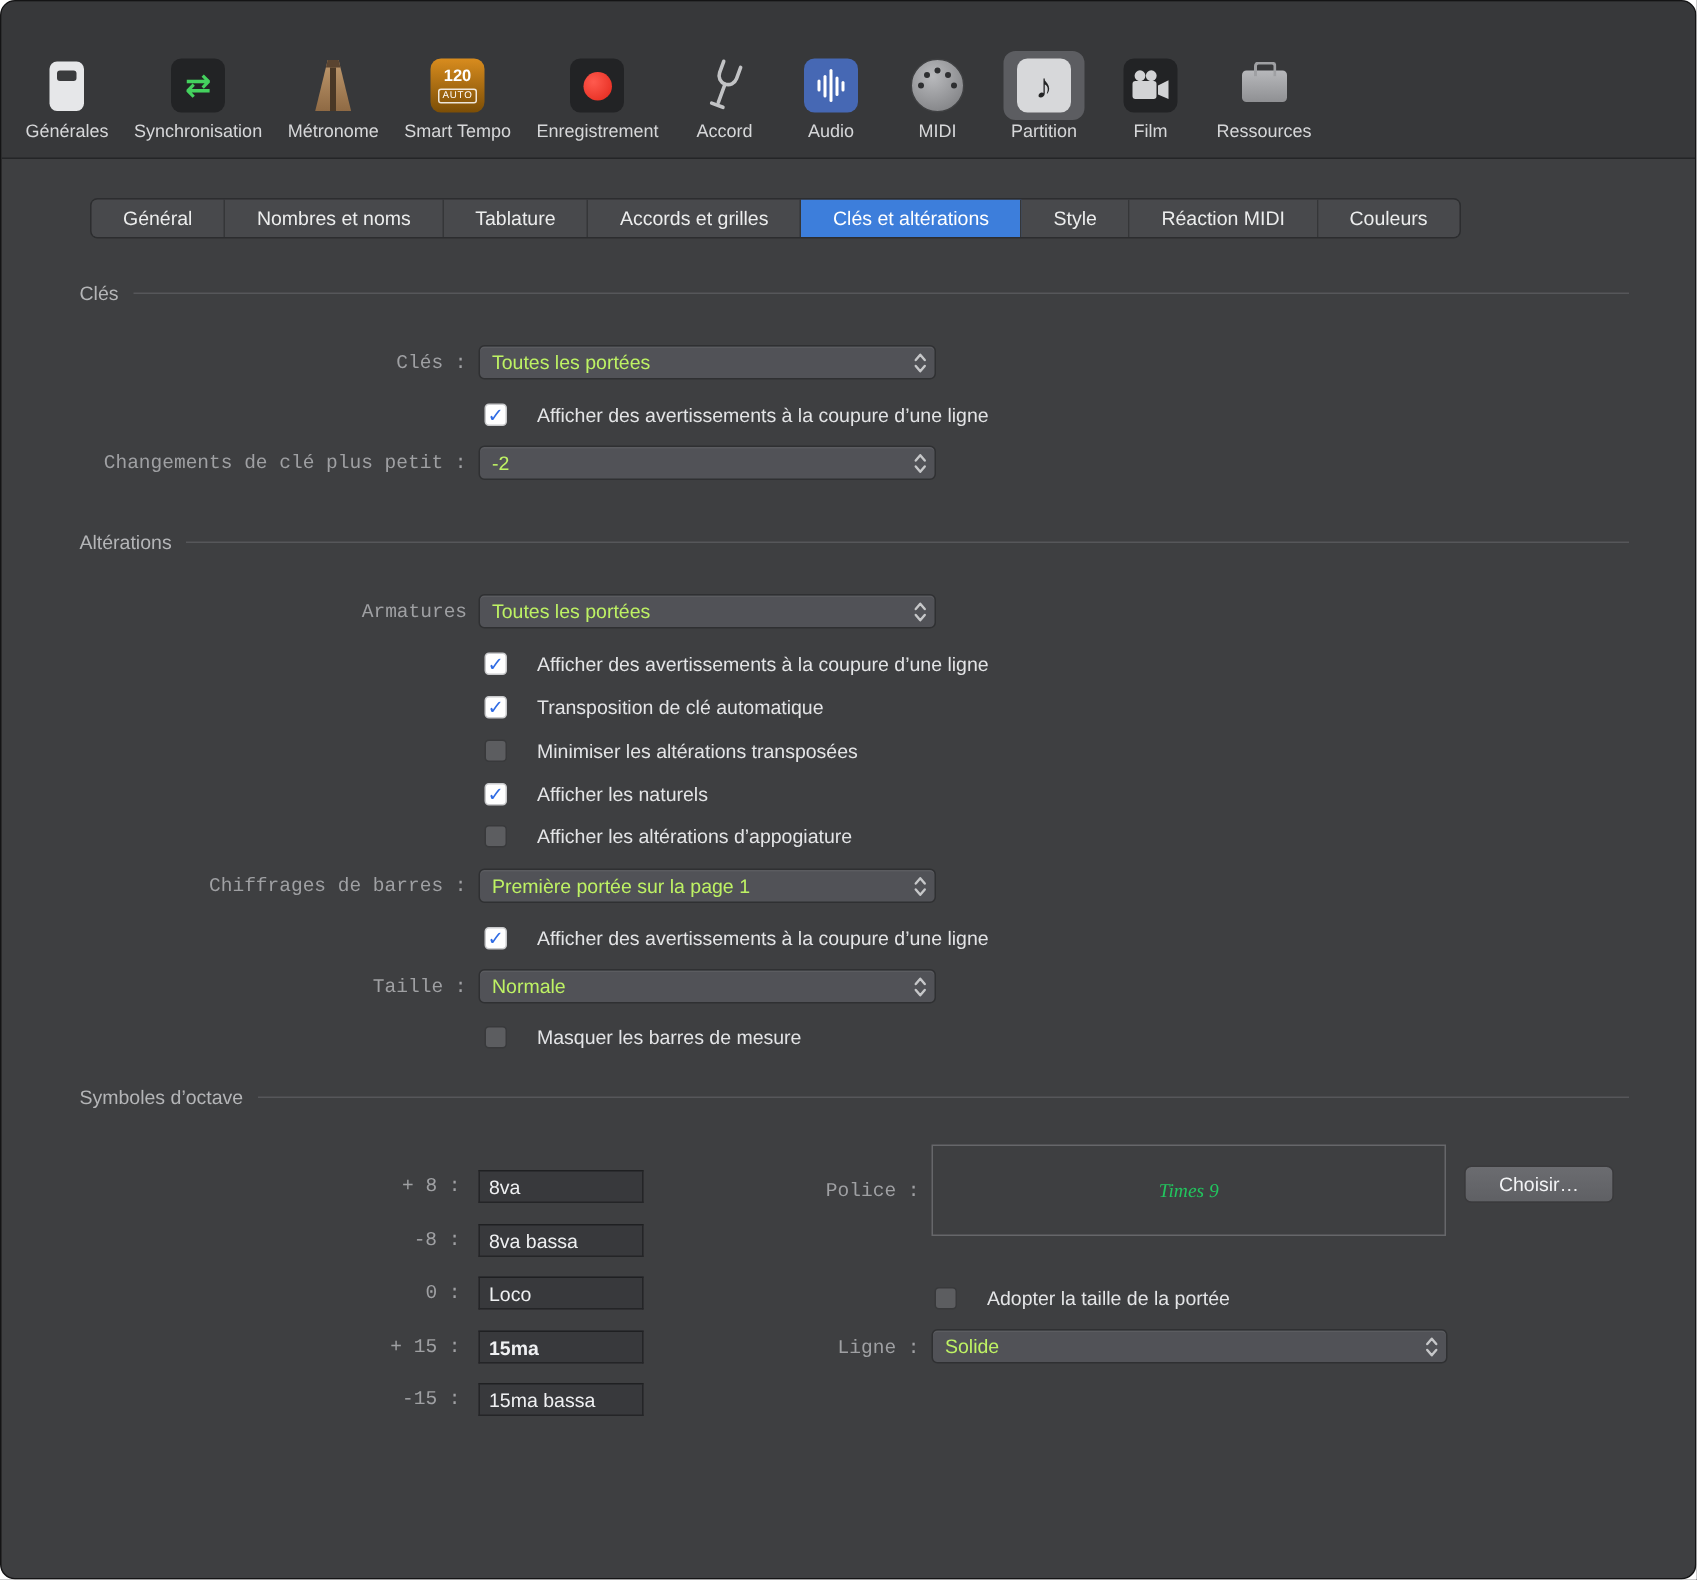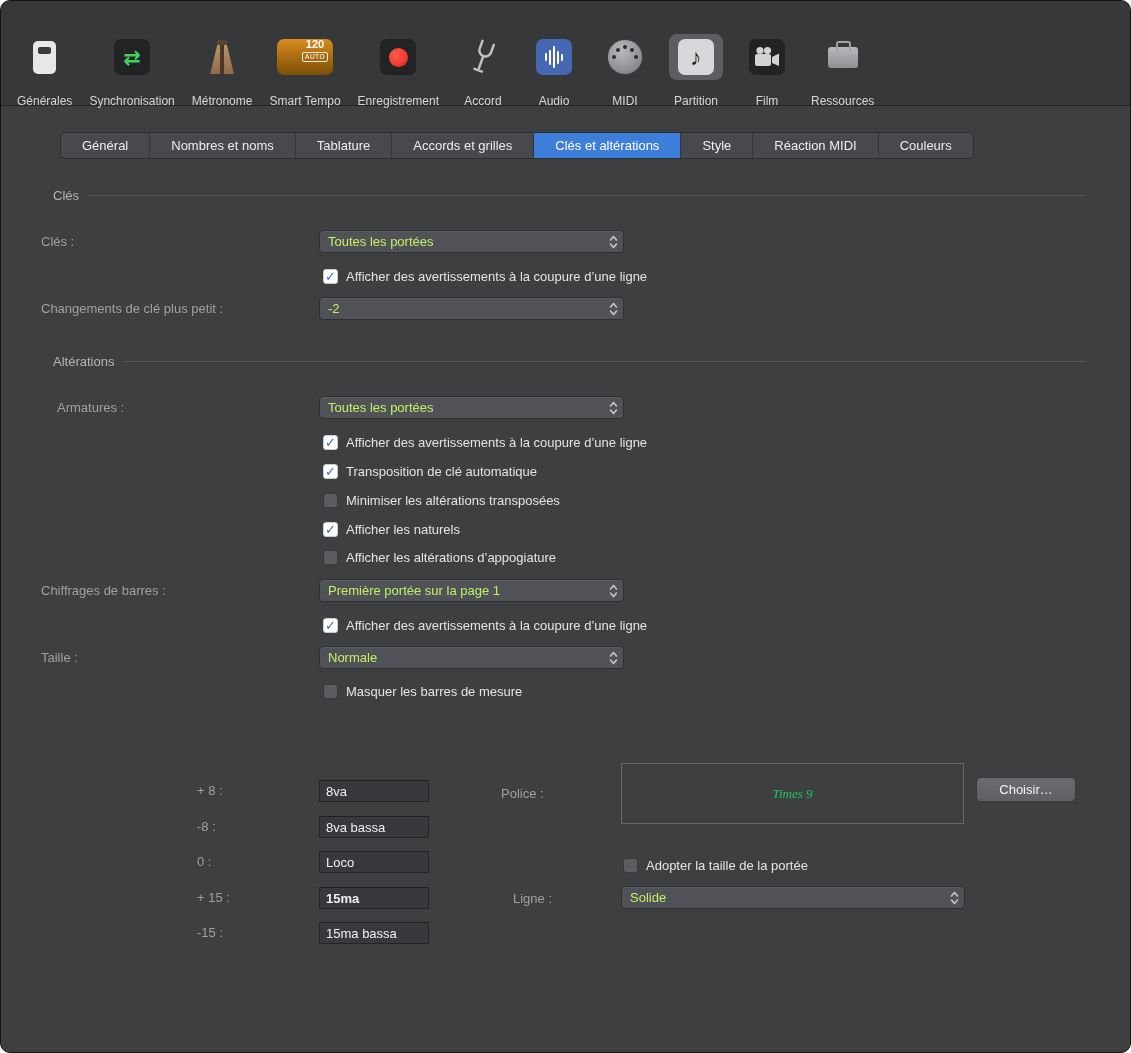--- a/index.html
+++ b/index.html
@@ -17,30 +17,30 @@
   .t-close{left:13px;} .t-min{left:33px;} .t-zoom{left:53px;}
   .title-wrap{position:absolute;top:0;left:0;right:0;height:30px;display:flex;align-items:center;justify-content:center;gap:6px;}
   .doc-icon{width:12px;height:14px;background:#a8a9ac;border-radius:2px;position:relative;}
   .doc-icon::after{content:"";position:absolute;left:3px;top:3px;width:6px;height:6px;background:#3a3b3d;border-radius:1px;}
   .win-title{font-size:13px;color:#dfe0e2;font-weight:bold;}
   
   .toolbar{position:absolute;top:31px;left:0;right:0;height:72px;display:flex;align-items:flex-start;padding:2px 0 0 16px;gap:17px;}
   .tb-item{display:flex;flex-direction:column;align-items:center;min-width:30px;}
   .icon-slot{height:46px;min-width:46px;display:flex;align-items:center;justify-content:center;padding:0 4px;border-radius:8px;}
   .tb-item.selected .icon-slot{background:#5c5d61;}
-  .tb-label{font-size:12px;color:#d6d7d9;margin-top:14px;white-space:nowrap;}
+  .tb-label{font-size:12px;color:#d6d7d9;margin-top:0;white-space:nowrap;}
   .ico{position:relative;}
   .ico-generales{width:23px;height:33px;background:#e6e7e9;border-radius:5px;}
   .ico-generales::after{content:"";position:absolute;left:5px;top:6px;width:13px;height:7px;background:#3a3b3d;border-radius:2px;}
   .ico-sync{width:36px;height:36px;background:#222325;border-radius:7px;display:flex;align-items:center;justify-content:center;}
   .ico-sync::after{content:"⇄";color:#44d15e;font-size:21px;font-weight:bold;line-height:1;}
   .ico-metronome{width:26px;height:34px;background:linear-gradient(#c09a6e,#8f6a44);clip-path:polygon(36% 0,64% 0,96% 100%,4% 100%);}
   .ico-metronome::before{content:"";position:absolute;top:0;left:8px;width:10px;height:5px;background:#5a4430;}
   .ico-metronome::after{content:"";position:absolute;left:11px;top:5px;width:4px;height:29px;background:#4a3826;}
-  .ico-smart{width:36px;height:36px;border-radius:7px;background:linear-gradient(#d88c1e,#7c4e06);display:flex;flex-direction:column;align-items:center;justify-content:flex-start;gap:2px;padding-left:20px;}
+  .ico-smart{width:36px;height:36px;border-radius:7px;background:linear-gradient(#d88c1e,#7c4e06);display:flex;flex-direction:column;align-items:center;justify-content:center;gap:2px;}
   .st-120{font-size:11px;font-weight:bold;color:#fff;line-height:1;}
   .st-auto{font-size:6.5px;color:#fff;border:1px solid rgba(255,255,255,.85);border-radius:2px;padding:0 2px;line-height:8px;letter-spacing:.5px;}
   .ico-record{width:36px;height:36px;border-radius:7px;background:#222325;display:flex;align-items:center;justify-content:center;}
   .ico-record::after{content:"";width:19px;height:19px;border-radius:50%;background:radial-gradient(circle at 35% 35%,#ff5a4e,#e2261a);}
   .ico-accord{width:36px;height:36px;display:flex;align-items:center;justify-content:center;}
   .ico-accord svg{transform:rotate(20deg);}
   .ico-audio{width:36px;height:36px;border-radius:7px;background:#4668b4;display:flex;align-items:center;justify-content:center;gap:2px;}
   .ico-audio span{display:block;width:2px;background:#fff;border-radius:1px;}
   .ico-audio span:nth-child(1){height:8px;} .ico-audio span:nth-child(2){height:15px;}
   .ico-audio span:nth-child(3){height:22px;} .ico-audio span:nth-child(4){height:13px;}
@@ -58,25 +58,25 @@
   .briefcase::before{content:"";position:absolute;top:-6px;left:8px;width:11px;height:8px;border:2px solid #9fa0a3;border-bottom:none;border-radius:3px 3px 0 0;}
   
   .tabbar{position:absolute;top:131px;left:59px;height:25px;display:flex;border:1px solid #2c2d2f;border-radius:5px;overflow:hidden;}
   .tab{background:#48494c;color:#eceded;font-size:13px;line-height:25px;padding:0 21px;border-right:1px solid #353638;white-space:nowrap;cursor:default;}
   .tab:last-child{border-right:none;}
   .tab.selected{background:#3d7edb;color:#ffffff;}
   
   .sec-header{position:absolute;left:52px;width:1033px;display:flex;align-items:center;gap:10px;}
   .sec-title{font-size:13px;color:#b4b5b7;white-space:nowrap;}
   .sec-line{flex:1;height:1px;background:#56575a;}
-  .form-label{position:absolute;font-size:13px;color:#9fa0a3;line-height:15px;white-space:nowrap;}
+  .form-label{position:absolute;font-size:13px;color:#9fa0a3;text-align:right;line-height:15px;white-space:nowrap;font-family:Liberation Mono, monospace;}
   .popup{position:absolute;height:23px;background:#515257;border:1px solid #2f3032;border-radius:4px;display:flex;align-items:center;padding-left:8px;box-sizing:border-box;box-shadow:inset 0 1px 0 rgba(255,255,255,.06);}
   .popup-value{font-size:13px;color:#bef264;white-space:nowrap;overflow:hidden;}
   .popup-chevrons{margin-left:auto;width:19px;height:100%;display:flex;align-items:center;justify-content:center;}
-  .cb-row{position:absolute;display:flex;align-items:center;gap:8px;height:17px;}
+  .cb-row{position:absolute;display:flex;align-items:center;gap:20px;height:17px;}
   .cb-box{width:15px;height:15px;border-radius:3px;background:#5c5d60;border:1px solid #38393b;box-sizing:border-box;display:flex;align-items:center;justify-content:center;}
   .cb-box.checked{background:#ffffff;border-color:#c9cacc;}
   .cb-box.checked::after{content:"✓";color:#2f6be4;font-size:13px;font-weight:bold;line-height:1;margin-top:-1px;}
   .cb-label{font-size:13px;color:#e3e4e6;white-space:nowrap;}
   .txt-input{position:absolute;height:22px;width:110px;background:#38393c;border:1px solid #242527;border-top-color:#1f2022;color:#eff0f2;font-size:13px;font-family:"Liberation Sans","DejaVu Sans",sans-serif;padding:0 6px;box-sizing:border-box;outline:none;}
   .police-box{position:absolute;left:620px;top:762px;width:343px;height:61px;border:1px solid #66676a;box-sizing:border-box;display:flex;align-items:center;justify-content:center;}
   .police-value{font-family:"Liberation Serif","DejaVu Serif",serif;font-style:italic;font-size:13px;color:#22c55e;}
   .btn{position:absolute;background:linear-gradient(#6b6c70,#5f6064);border:1px solid #3a3a3c;border-radius:5px;color:#f2f3f5;font-size:13px;display:flex;align-items:center;justify-content:center;box-sizing:border-box;}
 </style>
 </head>
@@ -291,20 +291,24 @@
           <path d="M1 9 L4 12.5 L7 9"></path>
         </svg>
     </span>
   </div>
 
   <div class="cb-row" style="left:322px;top:682px">
     <span class="cb-box"></span>
     <span class="cb-label">Masquer les barres de mesure</span>
   </div>
 
+  <div class="sec-header" style="top:723px">
+    <span class="sec-title">Symboles d’octave</span>
+    <div class="sec-line"></div>
+  </div>
 
   <div class="form-label" style="left:196px;top:782px;width:110px">+ 8 :</div>
   <input class="txt-input" style="left: 318px; top: 779px;" value="8va">
 
   <div class="form-label" style="left:196px;top:818px;width:110px">-8 :</div>
   <input class="txt-input" style="left: 318px; top: 815px;" value="8va bassa">
 
   <div class="form-label" style="left:196px;top:853px;width:110px">0 :</div>
   <input class="txt-input" style="left: 318px; top: 850px;" value="Loco">
 

